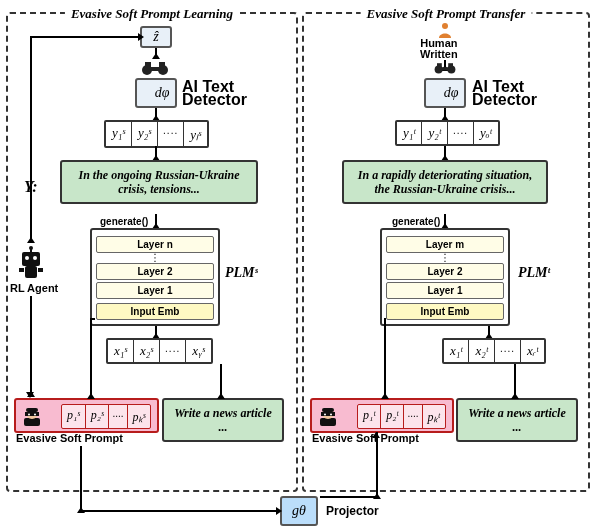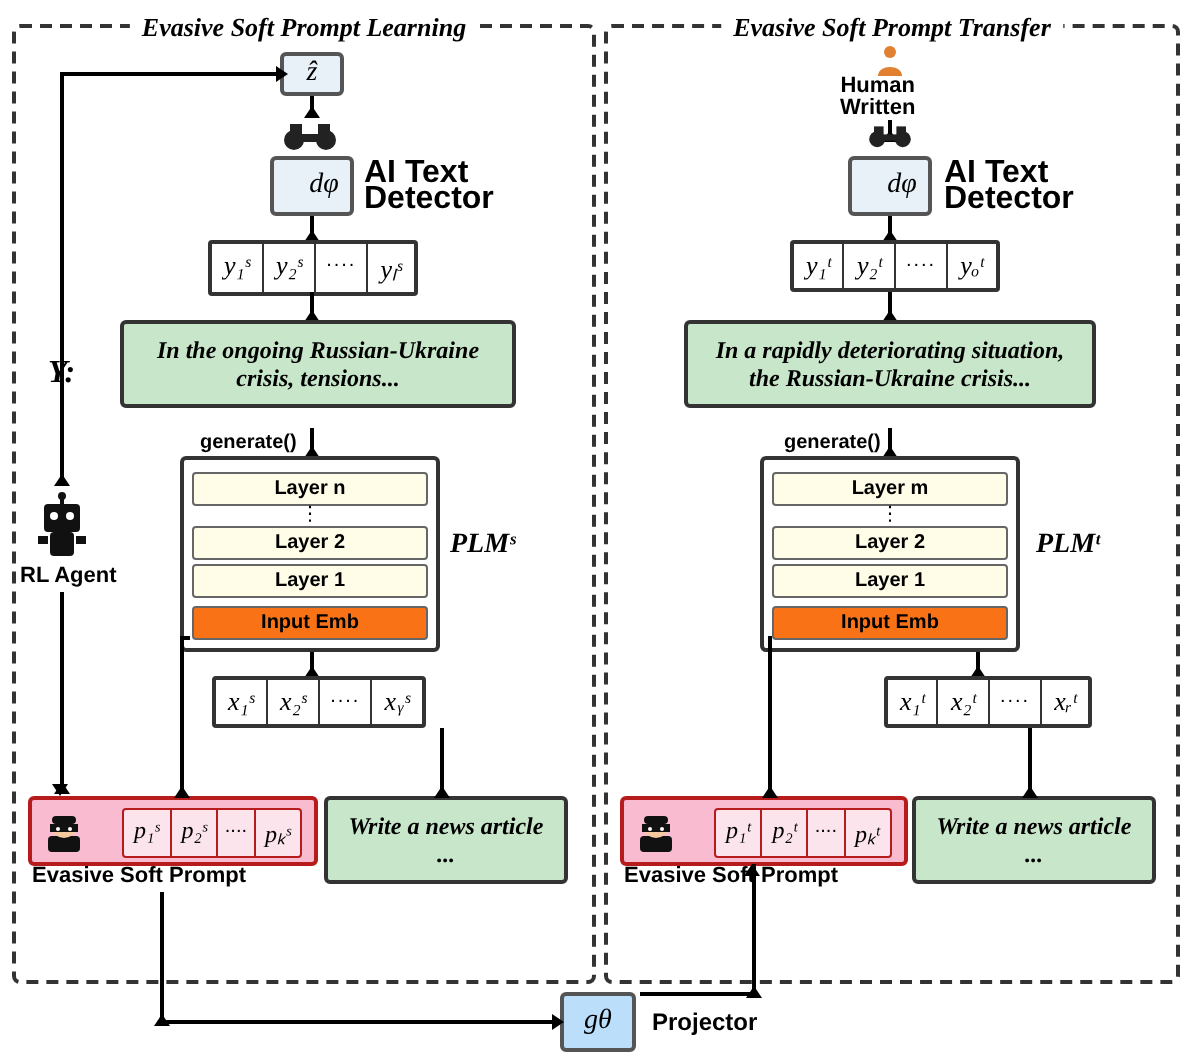--- a/index.html
+++ b/index.html
@@ -11,21 +11,21 @@
   .detector-label { position: absolute; font-weight: bold; font-size: 16px; line-height: 13px; }
   .seq-row { position: absolute; display: flex; border: 2px solid #333; border-radius: 2px; background: #fff; }
   .seq-cell { border-right: 1px solid #333; padding: 3px 6px; font-style: italic; font-family: Georgia, serif; font-size: 13px; }
   .seq-cell:last-child { border-right: none; }
   .seq-dots { border-right: 1px solid #333; padding: 3px 5px; font-size: 10px; letter-spacing: 1px; }
   .text-box { position: absolute; border: 2px solid #333; border-radius: 3px; background: #c8e6c9; padding: 6px; text-align: center; font-weight: bold; font-style: italic; font-family: Georgia, serif; font-size: 12px; line-height: 14px; }
   .gen-label { position: absolute; font-size: 10px; font-weight: bold; }
   .plm-stack { position: absolute; border: 2px solid #333; border-radius: 3px; background: #fff; padding: 4px; }
   .plm-layer { border: 1px solid #666; border-radius: 2px; background: #fffde7; margin: 2px 0; padding: 2px 10px; text-align: center; font-size: 10px; font-weight: bold; }
   .plm-dots { text-align: center; font-size: 10px; line-height: 6px; }
-  .plm-emb { border: 1px solid #666; border-radius: 2px; background: #f97316; margin-top: 4px; padding: 2px 10px; text-align: center; font-size: 10px; font-weight: bold; }
+  .plm-emb { border: 1px solid #666; border-radius: 2px; background: #fef9c3; margin-top: 4px; padding: 2px 10px; text-align: center; font-size: 10px; font-weight: bold; }
   .plm-label { position: absolute; font-style: italic; font-family: Georgia, serif; font-size: 14px; font-weight: bold; }
   .prompt-box { position: absolute; border: 2px solid #b71c1c; border-radius: 3px; background: #f8bbd0; padding: 4px 6px 2px 6px; display: flex; align-items: center; gap: 19px; }
   .soft-row { display: flex; border: 1px solid #b71c1c; border-radius: 2px; background: #fce4ec; }
   .soft-cell { border-right: 1px solid #b71c1c; padding: 3px 5px; font-style: italic; font-family: Georgia, serif; font-size: 12px; }
   .soft-cell:last-child { border-right: none; }
   .soft-dots { border-right: 1px solid #b71c1c; padding: 3px 3px; font-size: 10px; }
   .prompt-label { position: absolute; font-weight: bold; font-size: 11px; color: #000; }
   .writebox { position: absolute; border: 2px solid #333; border-radius: 3px; background: #c8e6c9; padding: 6px; text-align: center; font-weight: bold; font-style: italic; font-family: Georgia, serif; font-size: 12px; line-height: 14px; }
   .projector { position: absolute; border: 2px solid #555; border-radius: 3px; background: #bbdefb; padding: 5px 10px; font-style: italic; font-family: Georgia, serif; font-size: 14px; }
   .projector-label { position: absolute; font-weight: bold; font-size: 12px; }

